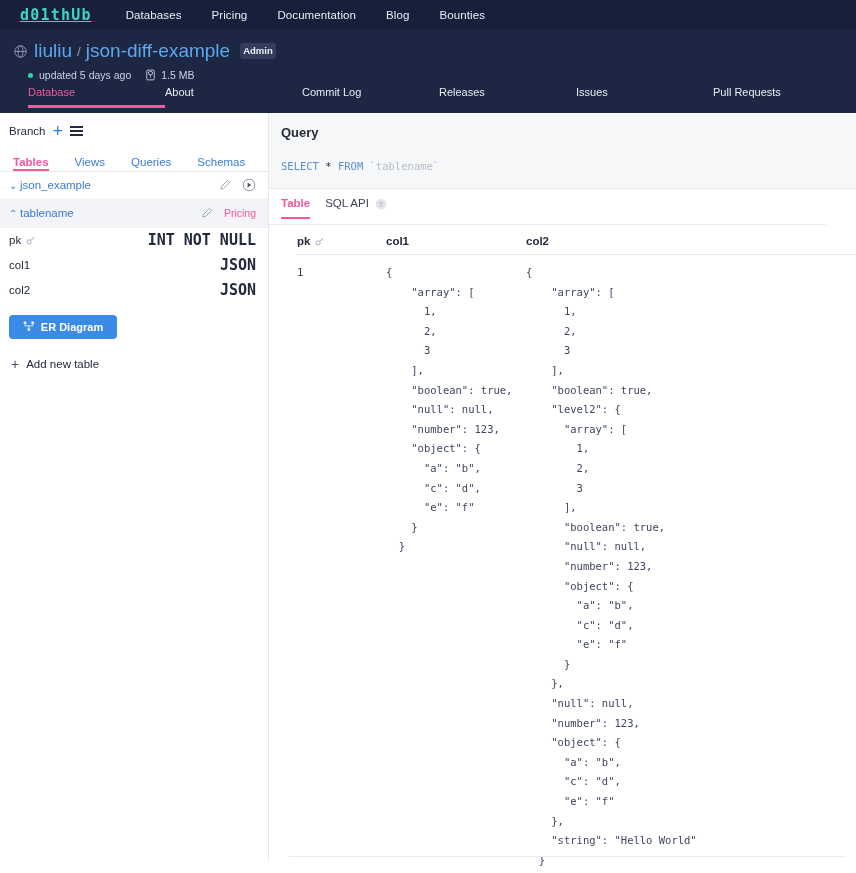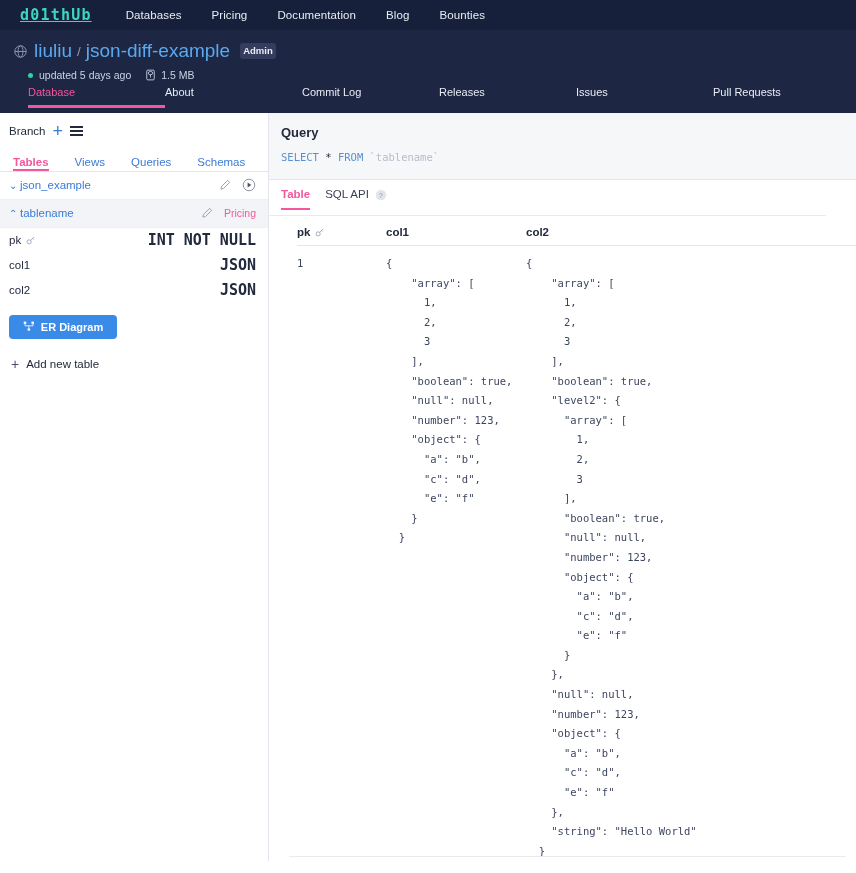--- a/index.html
+++ b/index.html
@@ -182,21 +182,21 @@
 
   
   #main { flex: 1; background: #fff; position: relative; }
   #query-panel {
     background: #f6f7f9;
     border-bottom: 1px solid #e3e6ec;
     padding: 12px 0 16px 12px;
   }
   #query-title { font-size: 13px; font-weight: 700; color: #232a3d; }
   #query-sql {
-    margin-top: 11px;
+    margin-top: 20px;
     font-family: "DejaVu Sans Mono", monospace;
     font-size: 10.5px;
   }
   .kw { color: #5b8fd0; }
   .star { color: #232a3d; }
   .tbl { color: #b6bcc9; }
 
   #result-tabs {
     display: flex; align-items: center; gap: 15px;
     padding: 9px 0 5px 12px; border-bottom: 1px solid #e9ebf0;

